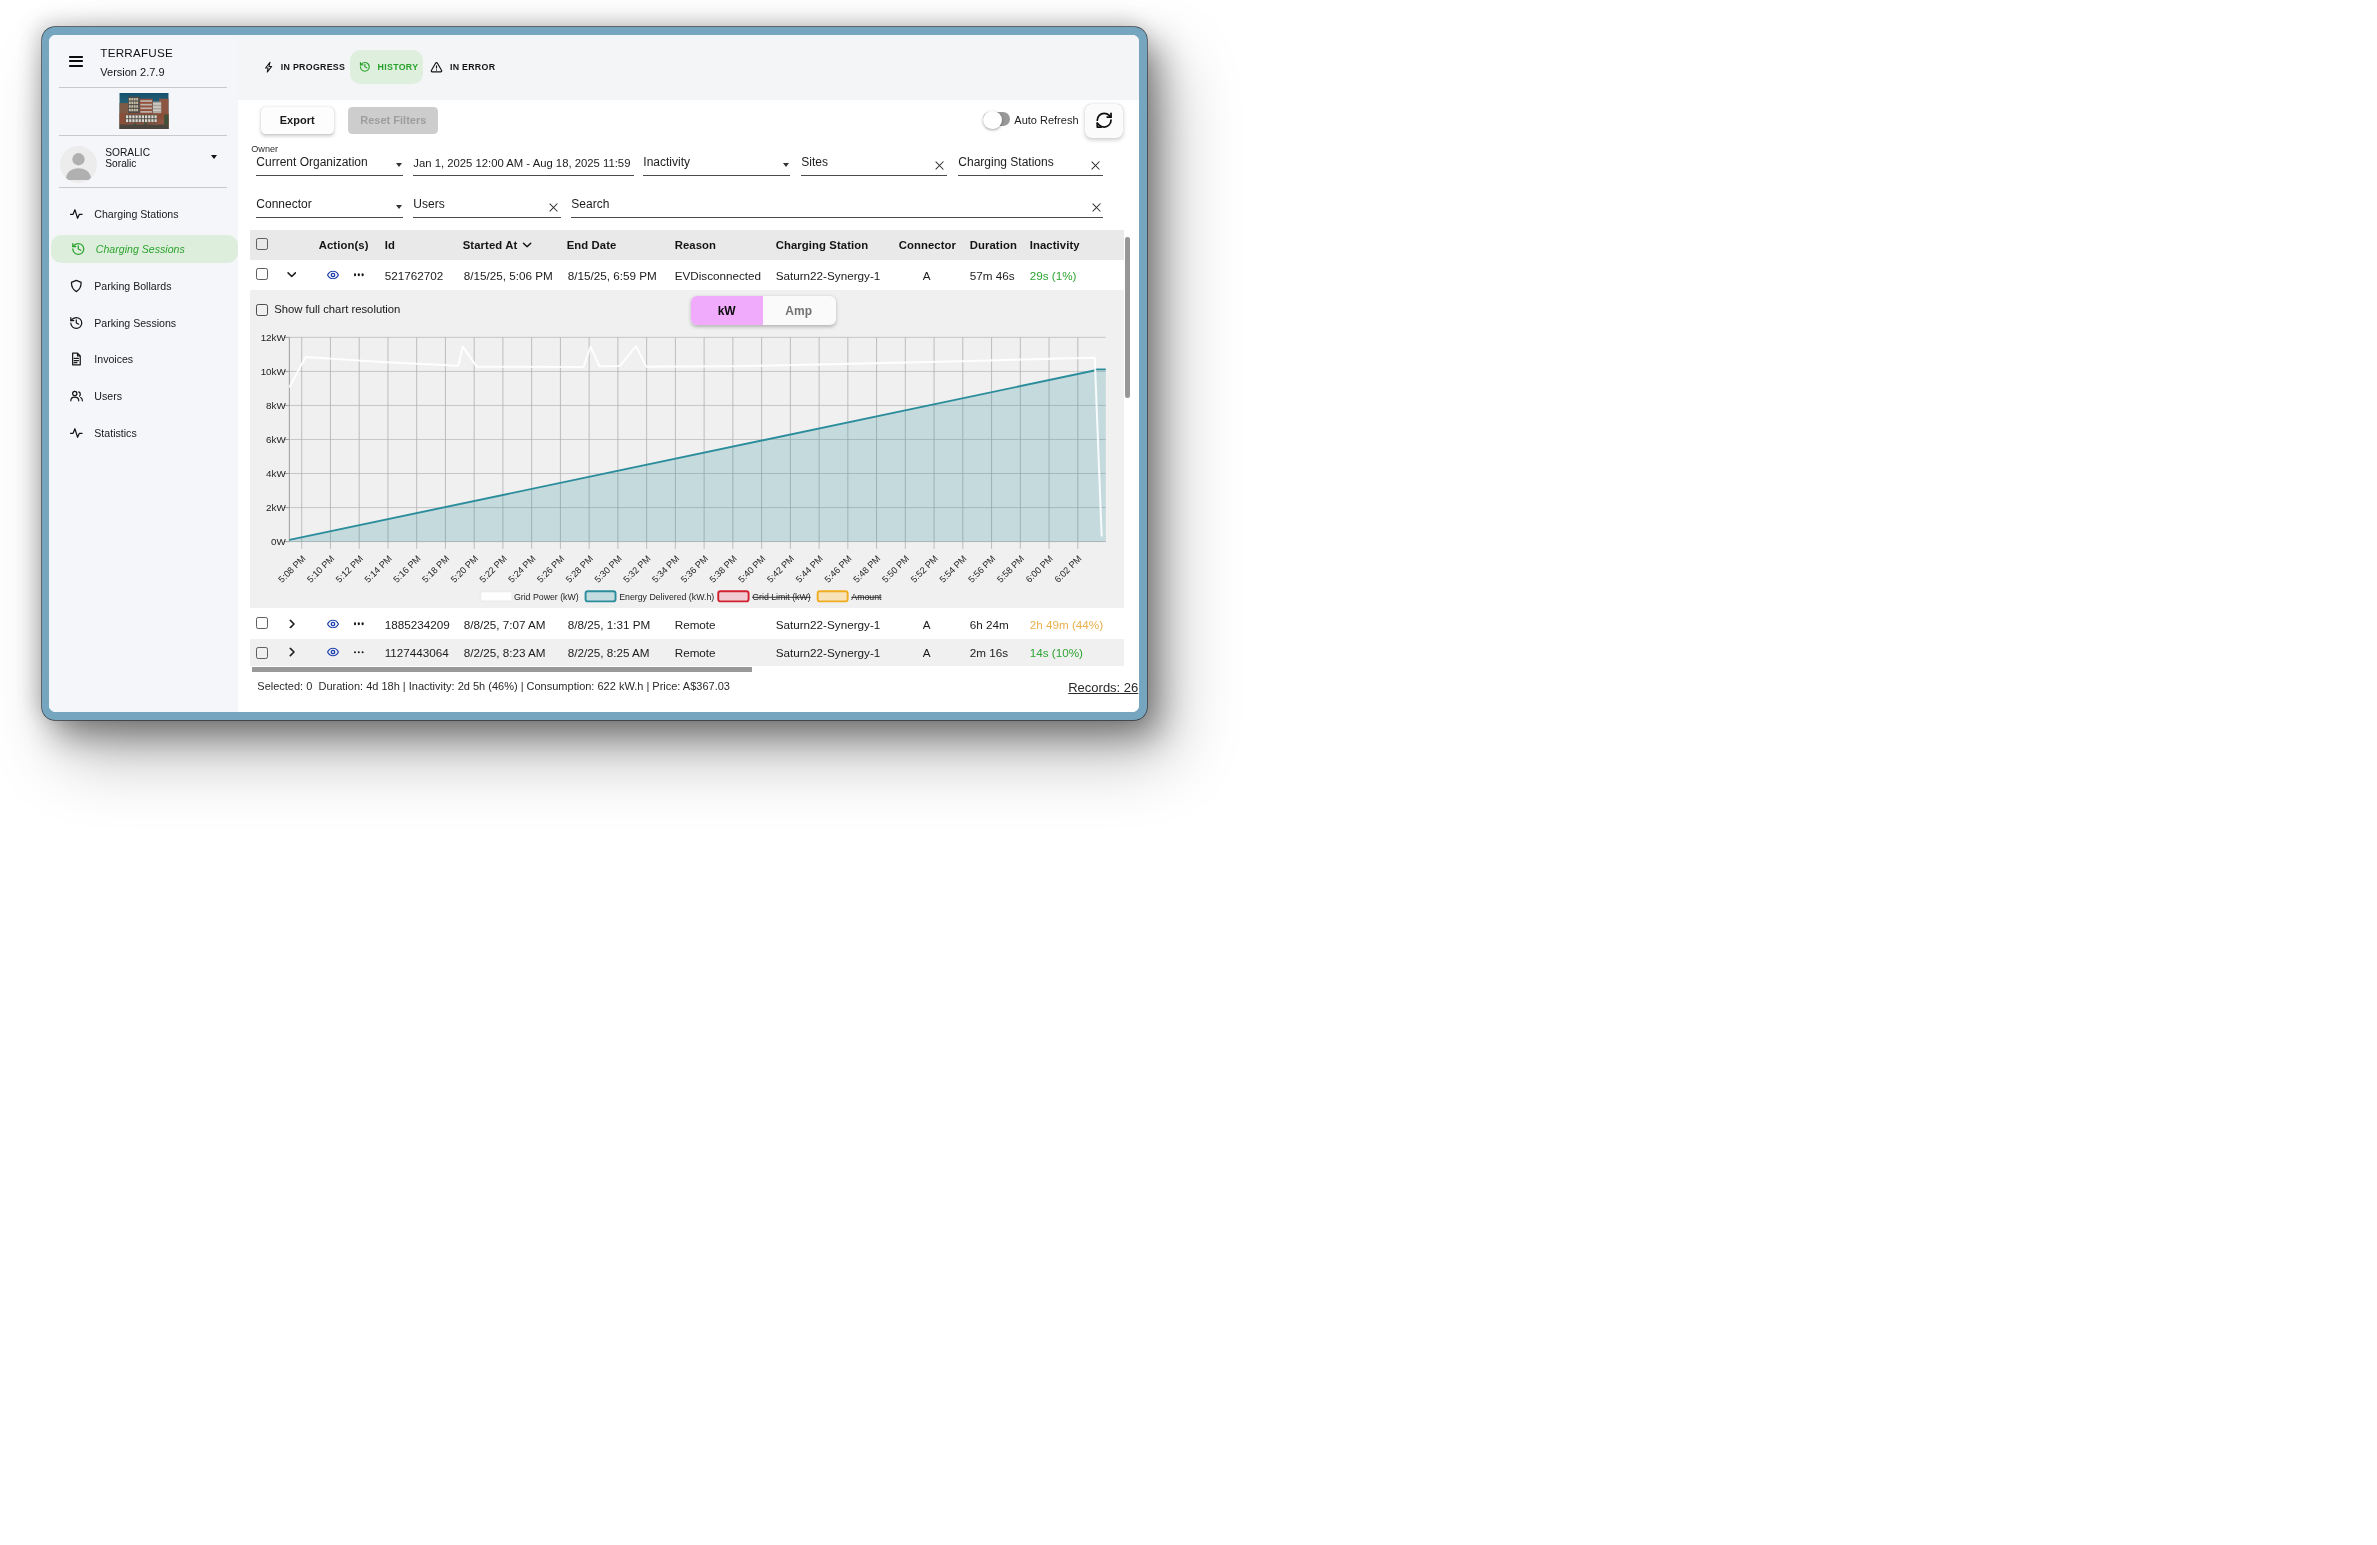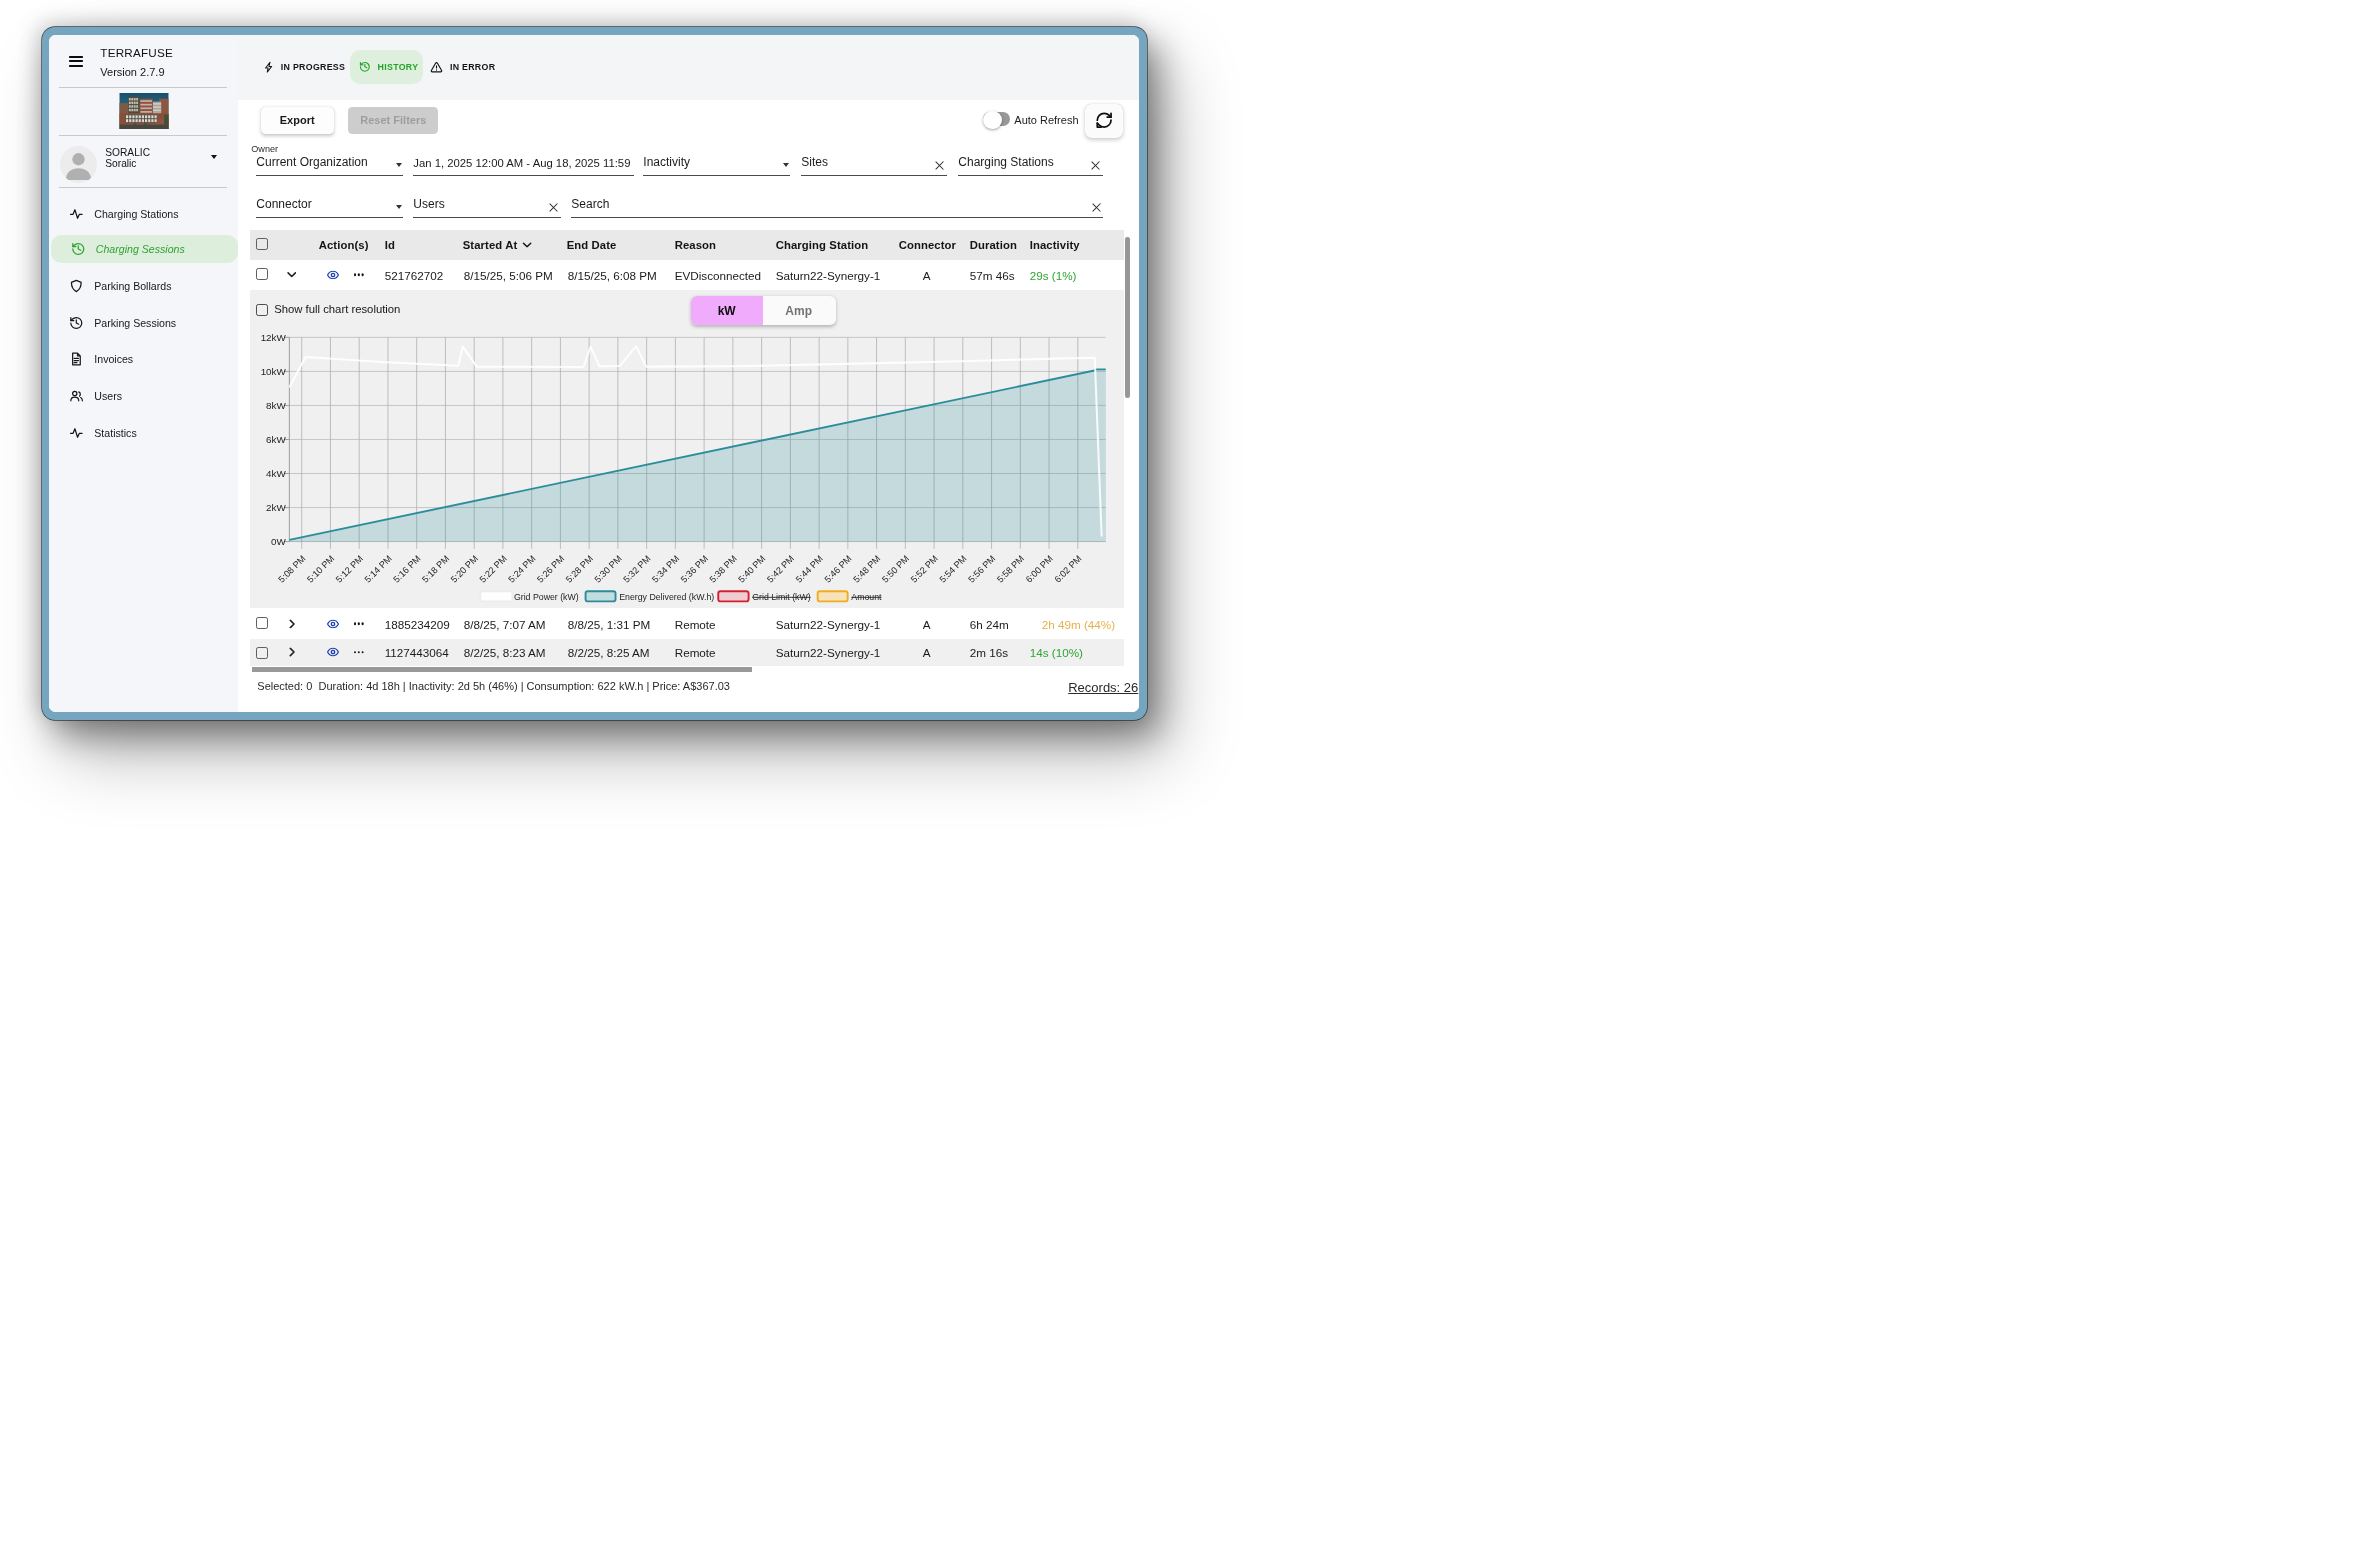--- a/index.html
+++ b/index.html
@@ -55,21 +55,21 @@
 .thead { position:absolute; left:12.4px; top:195px; width:874px; height:30px; background:#e9e9e9; font-weight:bold; font-size:11.3px; letter-spacing:0.1px; color:#141414; }
 .trow { position:absolute; left:12.4px; width:874px; height:30px; background:#fff; font-size:11.7px; color:#1b1b1b; }
 .cell { position:absolute; top:50%; transform:translateY(-50%); white-space:nowrap; }
 .expanded { position:absolute; left:12.4px; top:255px; width:874px; height:318px; background:#f0f0f0; }
 .cb { position:absolute; width:12px; height:12px; border:1.5px solid #5f5f5f; border-radius:2.2px; background:transparent; }
 .vscroll { position:absolute; left:888px; top:202px; width:4.8px; height:161px; background:#979797; border-radius:2.2px; }
 .hscroll { position:absolute; left:14.5px; top:632px; width:500px; height:5.5px; background:#999; }
 .status { position:absolute; left:20px; top:645px; font-size:11px; color:#2a2a2a; }
 .records { position:absolute; right:1px; top:645px; font-size:13px; color:#2a2a2a;text-decoration:underline; }
 .green { color:#2fa433; }
-.amber { color:#e8b04b;margin-left:12px; }
+.amber { color:#e8b04b; }
 .dots { width:10.2px; height:3.7px; }
 .dots:before { content:""; position:absolute; left:0; top:0.7px; width:2.3px; height:2.3px; border-radius:50%; background:#161616; box-shadow:3.8px 0 0 #161616, 7.6px 0 0 #161616; }
 </style>
 </head>
 <body>
 <div class="frame">
   <div class="inner">
     <div class="sidebar">
       <div class="burger">
           <div style="top:0"></div>
@@ -317,21 +317,21 @@
         <svg class="cell" style="left:37px" width="9.5" height="6.6" viewBox="0 0 13 9">
             <path d="M1.5 1.5l5 5 5-5" fill="none" stroke="#222" stroke-width="2.2" stroke-linecap="round" stroke-linejoin="round"></path>
           </svg>
         <svg class="cell" style="left:77px" width="12" height="9.5" viewBox="0 0 24 18">
             <path d="M12 1.5C6.5 1.5 2.6 6 1.2 9c1.4 3 5.3 7.5 10.8 7.5S21.4 12 22.8 9C21.4 6 17.5 1.5 12 1.5z" fill="none" stroke="#1c3fae" stroke-width="2.4"></path>
             <circle cx="12" cy="9" r="3.4" fill="none" stroke="#1c3fae" stroke-width="2.6"></circle>
           </svg>
         <div class="cell dots" style="left:104px"></div>
         <div class="cell" style="left:135px">521762702</div>
         <div class="cell" style="left:214px">8/15/25, 5:06 PM</div>
-        <div class="cell" style="left:318px">8/15/25, 6:08 PM</div>
+        <div class="cell" style="left:318px">8/15/25, 6:59 PM</div>
         <div class="cell" style="left:425px">EVDisconnected</div>
         <div class="cell" style="left:526px">Saturn22-Synergy-1</div>
         <div class="cell" style="left:673px">A</div>
         <div class="cell" style="left:720px">57m 46s</div>
         <div class="cell green" style="left:780px">29s (1%)</div>
       </div>
       <div class="expanded">
         <div class="cb" style="left:6.6px; top:14px; border-color:#4e4e4e"></div>
         <div style="position:absolute; left:24.5px; top:13.5px; font-size:11.3px; color:#161616">Show full chart resolution</div>
         <div style="position:absolute; left:441px; top:6.6px; width:145px; height:29px; border-radius:5.9px; background:#fafafa; box-shadow:0 1.5px 3.7px rgba(0,0,0,0.25)"></div>

